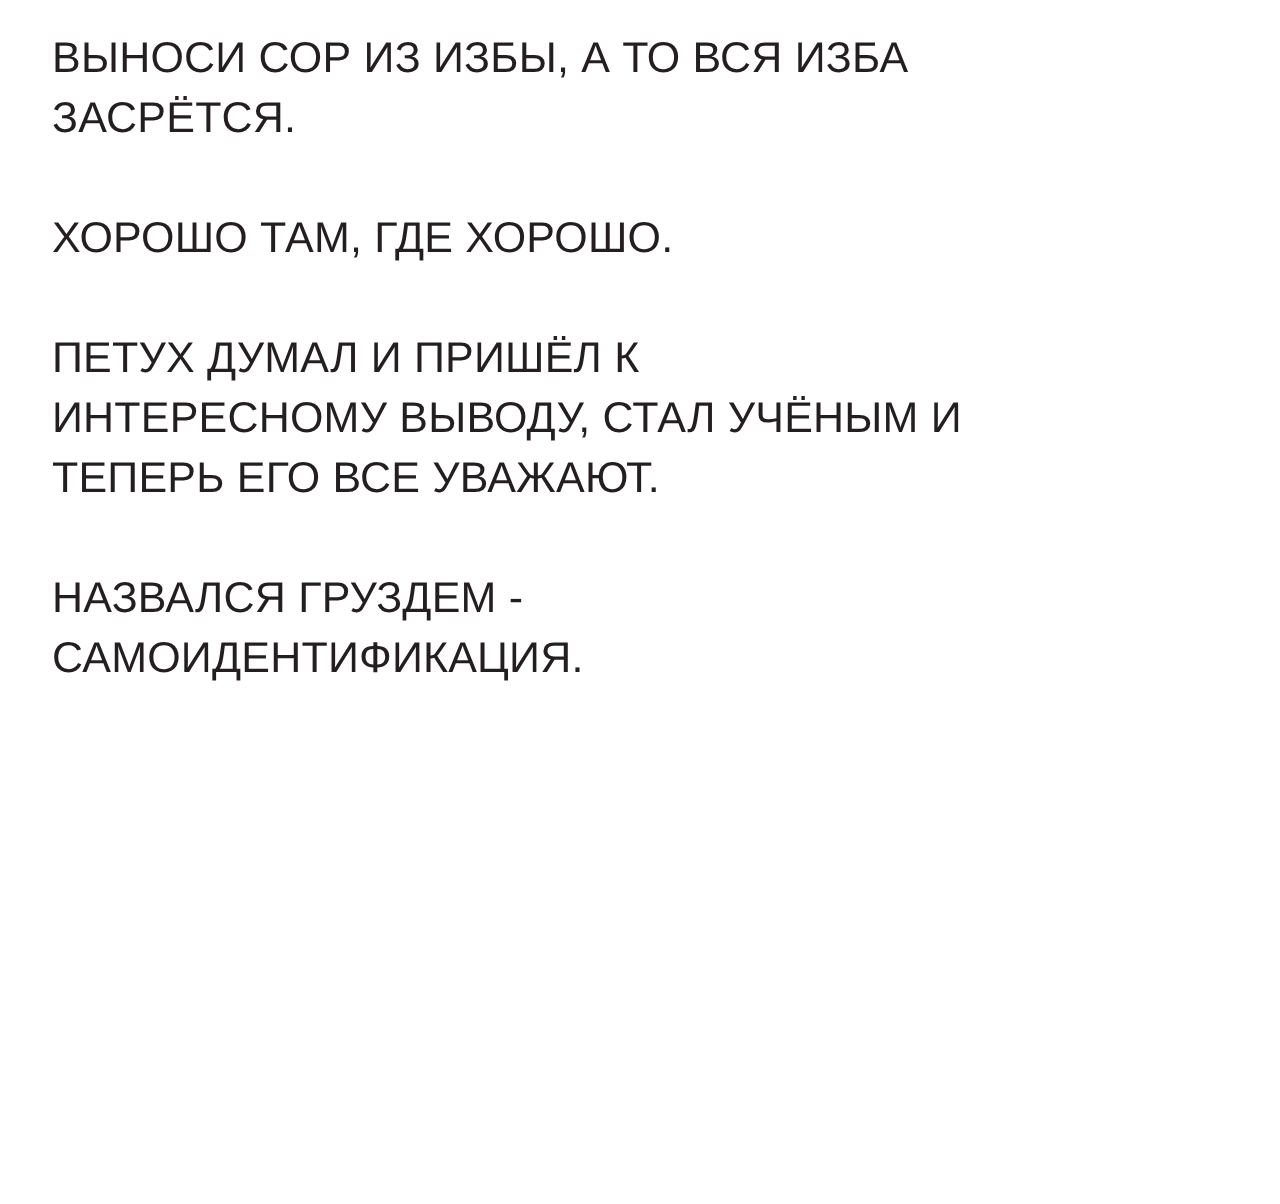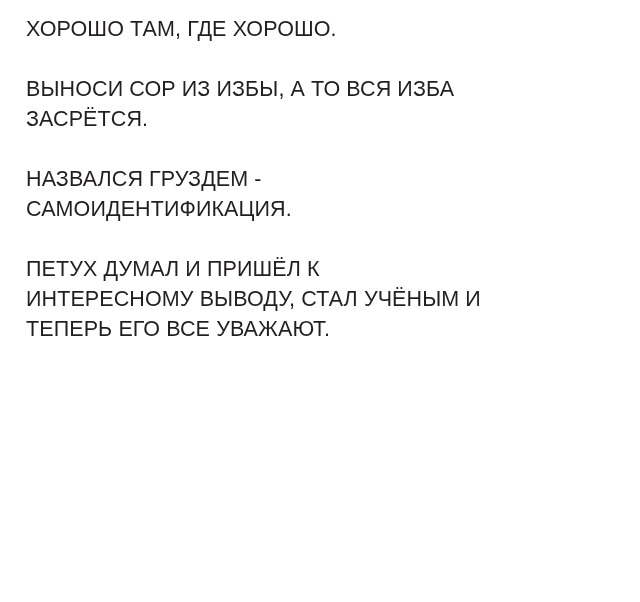--- a/index.html
+++ b/index.html
@@ -32,21 +32,21 @@
     color: #231f20;
   }
   .para:last-child {
     margin-bottom: 0;
   }
 </style>
 </head>
 <body>
 
 <div class="page">
-  <p class="para">ХОРОШО ТАМ, ГДЕ ХОРОШО.</p>
   <p class="para">ВЫНОСИ СОР ИЗ ИЗБЫ, А ТО ВСЯ ИЗБА
 ЗАСРЁТСЯ.</p>
-  <p class="para">НАЗВАЛСЯ ГРУЗДЕМ -
-САМОИДЕНТИФИКАЦИЯ.</p>
+  <p class="para">ХОРОШО ТАМ, ГДЕ ХОРОШО.</p>
   <p class="para">ПЕТУХ ДУМАЛ И ПРИШЁЛ К
 ИНТЕРЕСНОМУ ВЫВОДУ, СТАЛ УЧЁНЫМ И
 ТЕПЕРЬ ЕГО ВСЕ УВАЖАЮТ.</p>
+  <p class="para">НАЗВАЛСЯ ГРУЗДЕМ -
+САМОИДЕНТИФИКАЦИЯ.</p>
 </div>
 
 </body></html>

